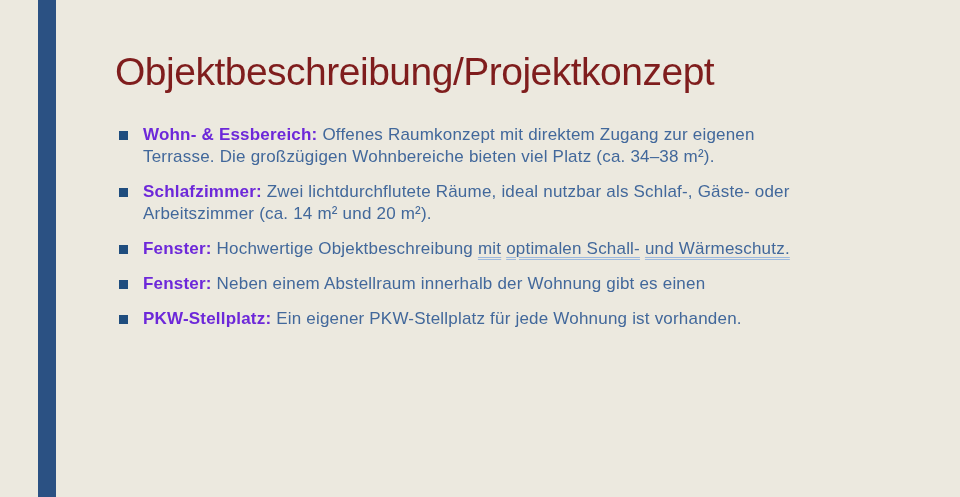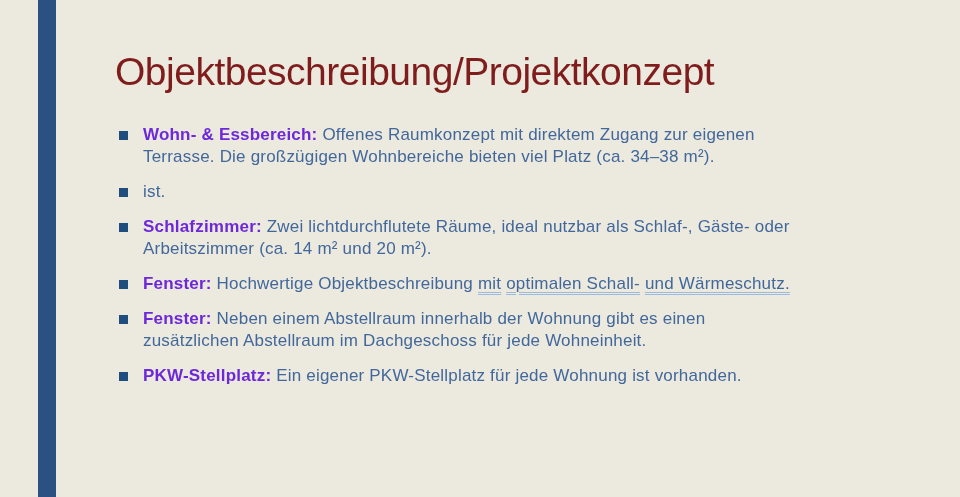--- a/index.html
+++ b/index.html
@@ -80,41 +80,39 @@
   <ul class="bullet-list">
 
     <li>
       <span class="bullet-square"></span>
       <div><b class="kw">Wohn- &amp; Essbereich:</b><span> Offenes Raumkonzept mit direktem Zugang zur eigenen</span></div>
       <div>Terrasse. Die großzügigen Wohnbereiche bieten viel Platz (ca. 34–38 m²).</div>
     </li>
 
     <li>
       <span class="bullet-square"></span>
-      <div>ist.</div>
     </li>
 
     <li>
       <span class="bullet-square"></span>
       <div><b class="kw">Schlafzimmer:</b><span> Zwei lichtdurchflutete Räume, ideal nutzbar als Schlaf-, Gäste- oder</span></div>
       <div>Arbeitszimmer (ca. 14 m² und 20 m²).</div>
     </li>
 
     <li>
       <span class="bullet-square"></span>
       <div><b class="kw">Fenster:</b><span> Hochwertige Objektbeschreibung</span>
         <span class="u">mit</span>
         <span class="u">optimalen Schall-</span>
         <span class="u">und Wärmeschutz.</span></div>
     </li>
 
     <li>
       <span class="bullet-square"></span>
       <div><b class="kw">Fenster:</b><span> Neben einem Abstellraum innerhalb der Wohnung gibt es einen</span></div>
-      <div>zusätzlichen Abstellraum im Dachgeschoss für jede Wohneinheit.</div>
     </li>
 
     <li>
       <span class="bullet-square"></span>
       <div><b class="kw">PKW-Stellplatz:</b><span> Ein eigener PKW-Stellplatz für jede Wohnung ist vorhanden.</span></div>
     </li>
 
   </ul>
 </div>
 

